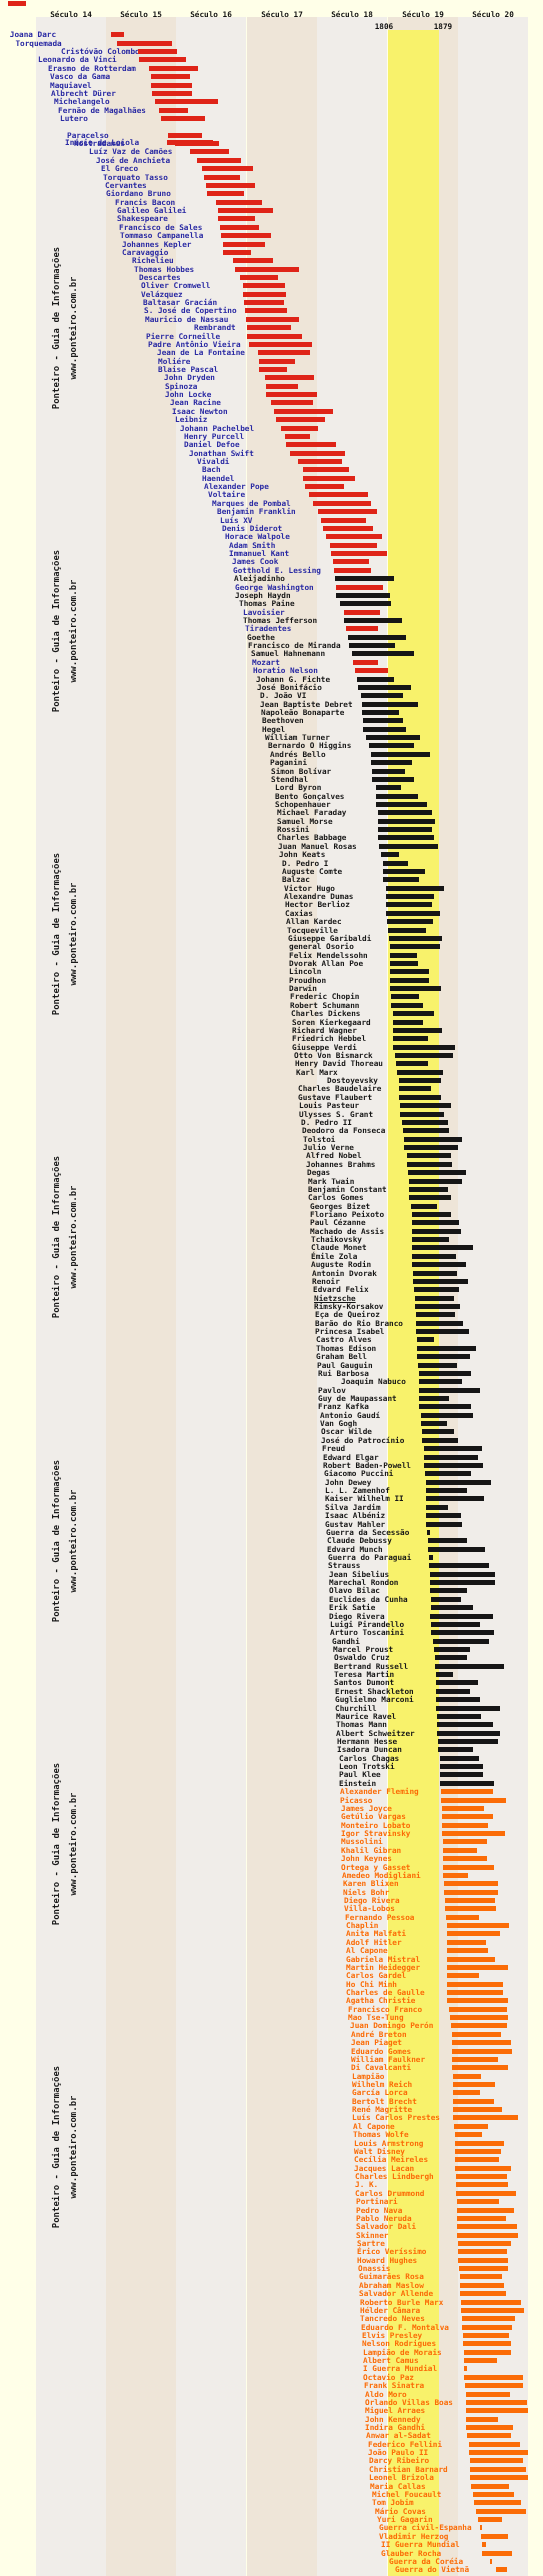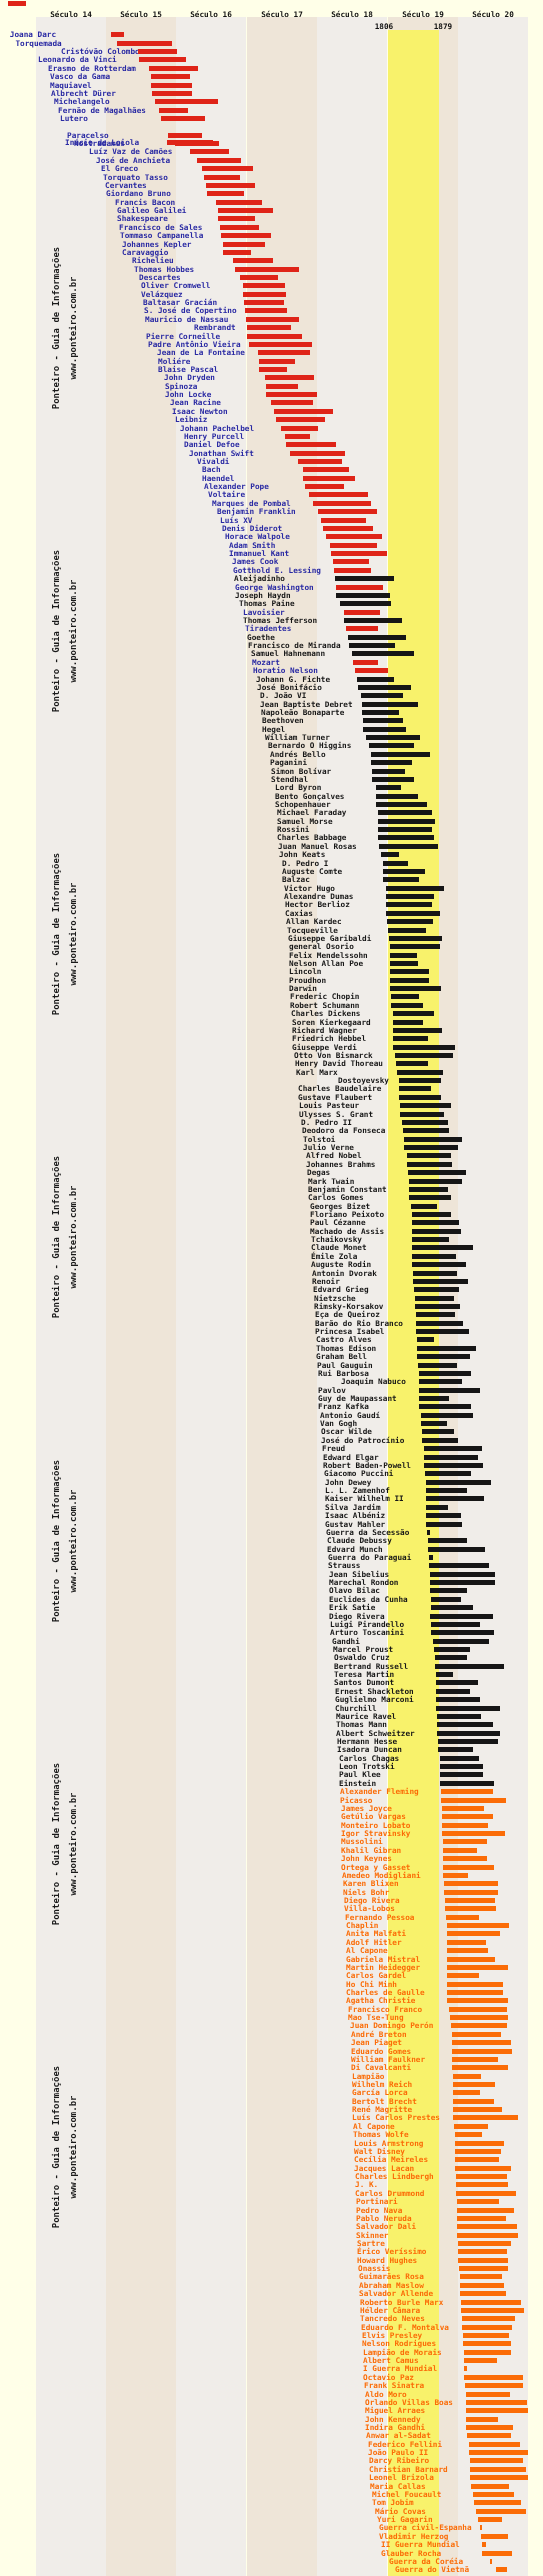--- a/index.html
+++ b/index.html
@@ -487,21 +487,21 @@
       </div>
       <div class="row" style="top: 943px;">
         <span class="pname" style="left: 289px; color: rgb(22, 22, 22);">general Osorio</span>
         <div class="bar" style="left: 390px; width: 50px; background: rgb(22, 22, 22);"></div>
       </div>
       <div class="row" style="top: 952px;">
         <span class="pname" style="left: 289px; color: rgb(22, 22, 22);">Felix Mendelssohn</span>
         <div class="bar" style="left: 390px; width: 27px; background: rgb(22, 22, 22);"></div>
       </div>
       <div class="row" style="top: 960px;">
-        <span class="pname" style="left: 289px; color: rgb(22, 22, 22);">Nelson Allan Poe</span>
+        <span class="pname" style="left: 289px; color: rgb(22, 22, 22);">Dvorak Allan Poe</span>
         <div class="bar" style="left: 390px; width: 28px; background: rgb(22, 22, 22);"></div>
       </div>
       <div class="row" style="top: 968px;">
         <span class="pname" style="left: 289px; color: rgb(22, 22, 22);">Lincoln</span>
         <div class="bar" style="left: 390px; width: 39px; background: rgb(22, 22, 22);"></div>
       </div>
       <div class="row" style="top: 977px;">
         <span class="pname" style="left: 289px; color: rgb(22, 22, 22);">Proudhon</span>
         <div class="bar" style="left: 390px; width: 39px; background: rgb(22, 22, 22);"></div>
       </div>
@@ -543,21 +543,21 @@
       </div>
       <div class="row" style="top: 1060px;">
         <span class="pname" style="left: 295px; color: rgb(22, 22, 22);">Henry David Thoreau</span>
         <div class="bar" style="left: 396px; width: 32px; background: rgb(22, 22, 22);"></div>
       </div>
       <div class="row" style="top: 1069px;">
         <span class="pname" style="left: 296px; color: rgb(22, 22, 22);">Karl Marx</span>
         <div class="bar" style="left: 397px; width: 46px; background: rgb(22, 22, 22);"></div>
       </div>
       <div class="row" style="top: 1077px;">
-        <span class="pname" style="left: 312px; color: rgb(22, 22, 22); padding-left: 26px;">Dostoyevsky</span>
+        <span class="pname" style="left: 301px; color: rgb(22, 22, 22); padding-left: 26px;">Dostoyevsky</span>
         <div class="bar" style="left: 399px; width: 42px; background: rgb(22, 22, 22);"></div>
       </div>
       <div class="row" style="top: 1085px;">
         <span class="pname" style="left: 298px; color: rgb(22, 22, 22);">Charles Baudelaire</span>
         <div class="bar" style="left: 399px; width: 32px; background: rgb(22, 22, 22);"></div>
       </div>
       <div class="row" style="top: 1094px;">
         <span class="pname" style="left: 298px; color: rgb(22, 22, 22);">Gustave Flaubert</span>
         <div class="bar" style="left: 399px; width: 42px; background: rgb(22, 22, 22);"></div>
       </div>
@@ -643,25 +643,25 @@
       </div>
       <div class="row" style="top: 1270px;">
         <span class="pname" style="left: 312px; color: rgb(22, 22, 22);">Antonin Dvorak</span>
         <div class="bar" style="left: 413px; width: 44px; background: rgb(22, 22, 22);"></div>
       </div>
       <div class="row" style="top: 1278px;">
         <span class="pname" style="left: 312px; color: rgb(22, 22, 22);">Renoir</span>
         <div class="bar" style="left: 413px; width: 55px; background: rgb(22, 22, 22);"></div>
       </div>
       <div class="row" style="top: 1286px;">
-        <span class="pname" style="left: 313px; color: rgb(22, 22, 22);">Edvard Grieg</span>
+        <span class="pname" style="left: 313px; color: rgb(22, 22, 22);">Edvard Felix</span>
         <div class="bar" style="left: 414px; width: 45px; background: rgb(22, 22, 22);"></div>
       </div>
       <div class="row" style="top: 1295px;">
-        <span class="pname" style="left: 314px; color: rgb(22, 22, 22);">Nietzsche</span>
+        <span class="pname" style="left: 314px; color: rgb(22, 22, 22); text-decoration: underline;">Nietzsche</span>
         <div class="bar" style="left: 415px; width: 39px; background: rgb(22, 22, 22);"></div>
       </div>
       <div class="row" style="top: 1303px;">
         <span class="pname" style="left: 314px; color: rgb(22, 22, 22);">Rimsky-Korsakov</span>
         <div class="bar" style="left: 415px; width: 45px; background: rgb(22, 22, 22);"></div>
       </div>
       <div class="row" style="top: 1311px;">
         <span class="pname" style="left: 315px; color: rgb(22, 22, 22);">Eça de Queiroz</span>
         <div class="bar" style="left: 416px; width: 39px; background: rgb(22, 22, 22);"></div>
       </div>

